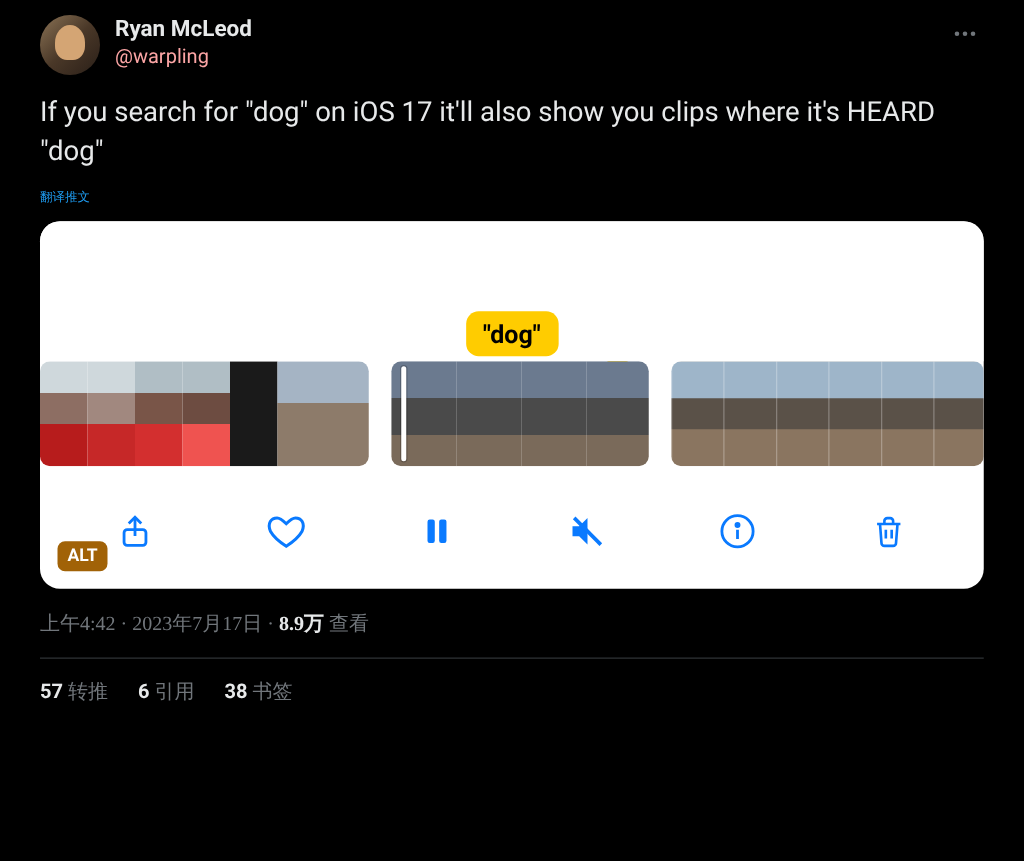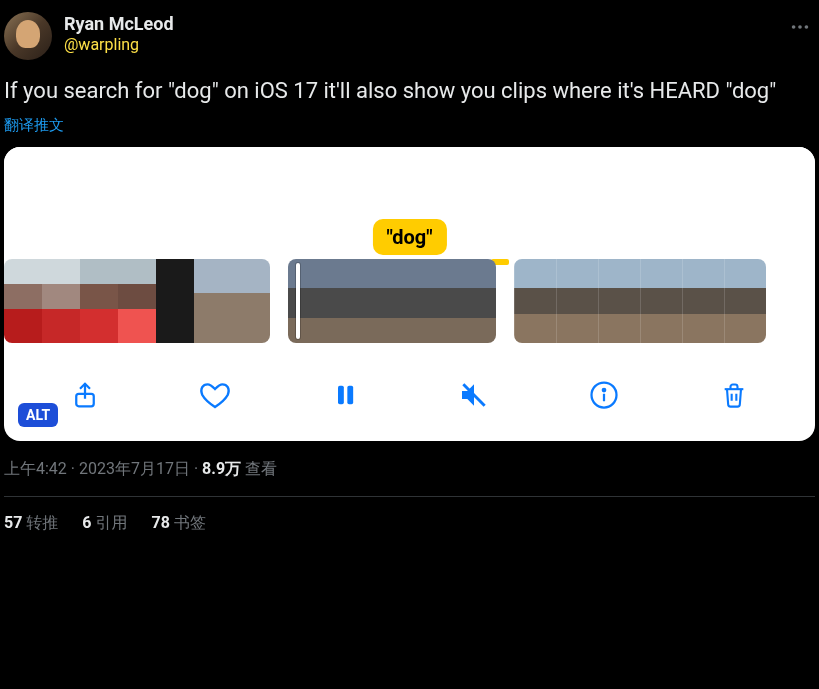--- a/index.html
+++ b/index.html
@@ -5,21 +5,21 @@
   * { box-sizing: border-box; margin: 0; padding: 0; }
   body {
     background: #000;
     color: #e7e9ea;
     font-family: -apple-system, BlinkMacSystemFont, "Segoe UI", Roboto, Helvetica, Arial, sans-serif;
     width: 819px;
     height: 689px;
     overflow: hidden;
   }
   .tweet {
-    padding: 12px 4px;
+    padding: 12px 32px;
   }
   .header {
     display: flex;
     align-items: flex-start;
     gap: 12px;
     margin-bottom: 16px;
   }
   .avatar {
     width: 48px;
     height: 48px;
@@ -44,36 +44,36 @@
     min-width: 0;
   }
   .display-name {
     font-size: 18px;
     font-weight: 700;
     color: #e7e9ea;
     line-height: 1.3;
   }
   .handle {
     font-size: 16px;
-    color: #fde047;
+    color: #fca5a5;
     line-height: 1.3;
   }
   .more-icon {
     color: #71767b;
     padding: 4px;
   }
   .body-text {
     font-size: 22px;
     line-height: 1.4;
     color: #e7e9ea;
     margin-bottom: 8px;
   }
   .translate-link {
     color: #1d9bf0;
-    font-size: 15px;
+    font-size: 10px;
     display: inline-block;
     margin-bottom: 12px;
   }
   .media-card {
     background: #fff;
     border-radius: 16px;
     overflow: hidden;
     margin-bottom: 14px;
     position: relative;
   }
@@ -156,32 +156,33 @@
     display: flex;
     align-items: center;
     justify-content: center;
     width: 44px;
     height: 44px;
   }
   .alt-badge {
     position: absolute;
     left: 14px;
     bottom: 14px;
-    background: #1d4ed8;
+    background: #a16207;
     color: #fff;
     font-weight: 700;
     font-size: 14px;
     padding: 4px 8px;
     border-radius: 6px;
   }
   .meta-row {
     color: #71767b;
     font-size: 16px;
     padding: 4px 0 16px;
     border-bottom: 1px solid #2f3336;
+    font-family: Liberation Serif, serif;
   }
   .meta-row .bold {
     color: #e7e9ea;
     font-weight: 700;
   }
   .stats-row {
     display: flex;
     gap: 24px;
     padding: 16px 0 0;
     color: #71767b;
@@ -295,16 +296,16 @@
     <div class="alt-badge">ALT</div>
   </div>
 
   <div class="meta-row">
     <span>上午4:42</span><span> · </span><span>2023年7月17日</span><span> · </span><span class="bold">8.9万</span><span> 查看</span>
   </div>
 
   <div class="stats-row">
     <div><span class="num">57</span><span>转推</span></div>
     <div><span class="num">6</span><span>引用</span></div>
-    <div><span class="num">78</span><span>书签</span></div>
+    <div><span class="num">38</span><span>书签</span></div>
   </div>
 
 </div>
 
 </body></html>

